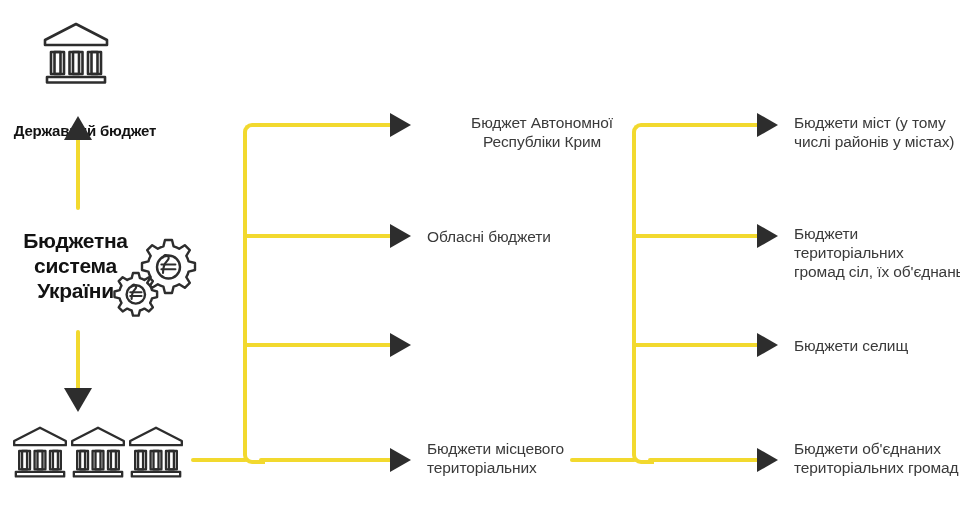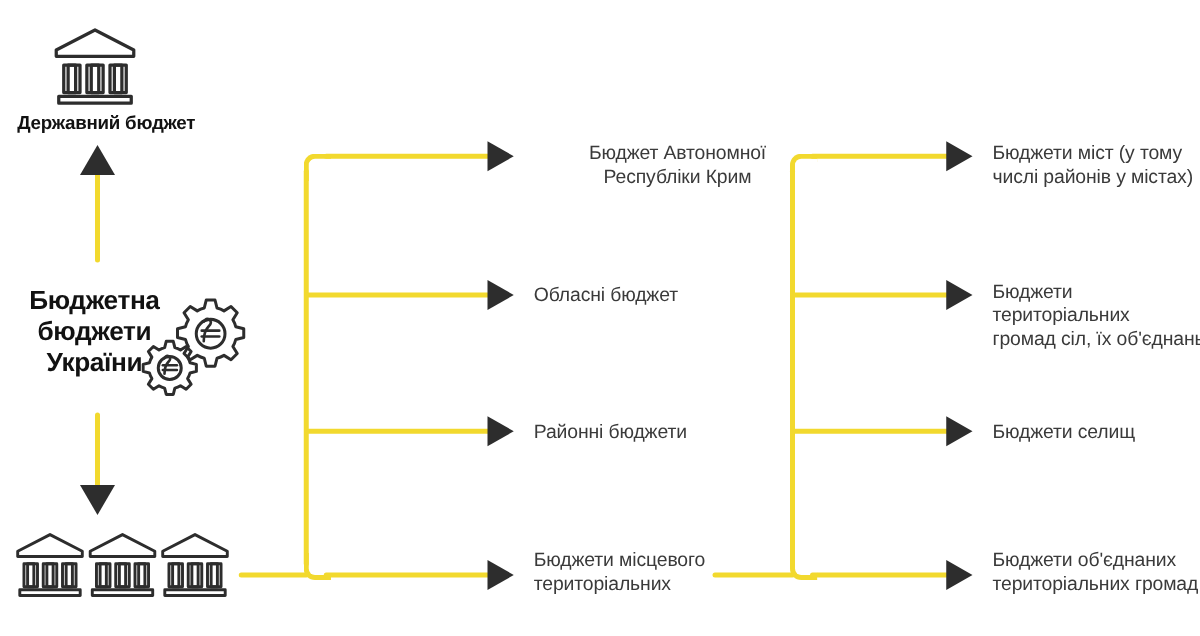--- a/index.html
+++ b/index.html
@@ -87,20 +87,21 @@
   }
   .heading-label {
     position: absolute;
     font-size: 15px;
     line-height: 18px;
     font-weight: bold;
     color: #121212;
     font-family: "Liberation Sans", sans-serif;
     text-align: center;
     letter-spacing: -0.2px;
+    margin-top: 32px;
   }
   .title-block {
     position: absolute;
     font-size: 21px;
     line-height: 25px;
     font-weight: bold;
     color: #121212;
     font-family: "Liberation Sans", sans-serif;
     text-align: center;
     white-space: pre-line;
@@ -128,21 +129,21 @@
       </g>
     </svg>
   </div>
 
   <div class="heading-label" style="left:0px; top:90px; width:170px;">Державний бюджет</div>
 
   <div class="line-v" style="left:76px; top:138px; height:72px;"></div>
   <div class="arrow-up" style="left:64px; top:116px;"></div>
 
   <div class="title-block" style="left:8px; top:228px; width:135px;">Бюджетна
-бюджети
+система
 України</div>
 
   <div class="abs" style="left:113px; top:237px;">
     <svg class="icon-svg" width="86" height="82" viewBox="0 0 86 82" aria-hidden="true">
       <g fill="none" stroke="#2d2d2d" stroke-width="2.4" stroke-linejoin="round">
 
         <path d="M52 3 l7 0 l1.6 6.4 a20 20 0 0 1 5.6 2.3 l5.6-3.5 l5 5 l-3.5 5.6 a20 20 0 0 1 2.3 5.6 l6.4 1.6 l0 7 l-6.4 1.6 a20 20 0 0 1-2.3 5.6 l3.5 5.6 l-5 5 l-5.6-3.5 a20 20 0 0 1-5.6 2.3 l-1.6 6.4 l-7 0 l-1.6-6.4 a20 20 0 0 1-5.6-2.3 l-5.6 3.5 l-5-5 l3.5-5.6 a20 20 0 0 1-2.3-5.6 l-6.4-1.6 l0-7 l6.4-1.6 a20 20 0 0 1 2.3-5.6 l-3.5-5.6 l5-5 l5.6 3.5 a20 20 0 0 1 5.6-2.3 Z"></path>
         <circle cx="55.5" cy="30" r="11.5"></circle>
 
         <path d="M20 36 l5.6 0 l1.3 5.1 a16 16 0 0 1 4.5 1.9 l4.5-2.8 l4 4 l-2.8 4.5 a16 16 0 0 1 1.9 4.5 l5.1 1.3 l0 5.6 l-5.1 1.3 a16 16 0 0 1-1.9 4.5 l2.8 4.5 l-4 4 l-4.5-2.8 a16 16 0 0 1-4.5 1.9 l-1.3 5.1 l-5.6 0 l-1.3-5.1 a16 16 0 0 1-4.5-1.9 l-4.5 2.8 l-4-4 l2.8-4.5 a16 16 0 0 1-1.9-4.5 l-5.1-1.3 l0-5.6 l5.1-1.3 a16 16 0 0 1 1.9-4.5 l-2.8-4.5 l4-4 l4.5 2.8 a16 16 0 0 1 4.5-1.9 Z"></path>
@@ -214,25 +215,24 @@
   <div class="line-v" style="left:243px; top:135px; height:318px;"></div>
   <div class="elbow-bl" style="left:243px; top:442px; width:18px; height:18px; border-right:none; border-top:none;"></div>
 
   <div class="line-h" style="left:259px; top:123px; width:134px;"></div>
   <div class="arrow-r" style="left:390px; top:113px;"></div>
   <div class="node-label" style="left:427px; top:113px; width:230px;text-align:center;">Бюджет Автономної
 Республіки Крим</div>
 
   <div class="line-h" style="left:245px; top:234px; width:148px;"></div>
   <div class="arrow-r" style="left:390px; top:224px;"></div>
-  <div class="node-label" style="left:427px; top:227px; width:230px;">Обласні бюджет</div>
+  <div class="node-label" style="left:427px; top:227px; width:230px;">Обласні бюджети</div>
 
   <div class="line-h" style="left:245px; top:343px; width:148px;"></div>
   <div class="arrow-r" style="left:390px; top:333px;"></div>
-  <div class="node-label" style="left:427px; top:336px; width:230px;">Районні бюджети</div>
 
   <div class="line-h" style="left:259px; top:458px; width:134px;"></div>
   <div class="arrow-r" style="left:390px; top:448px;"></div>
   <div class="node-label" style="left:427px; top:439px; width:230px;">Бюджети місцевого
 територіальних</div>
 
   <div class="line-h" style="left:570px; top:458px; width:66px;"></div>
 
   <div class="elbow-tl" style="left:632px; top:123px; width:18px; height:18px; border-right:none; border-bottom:none;"></div>
   <div class="line-v" style="left:632px; top:135px; height:318px;"></div>

